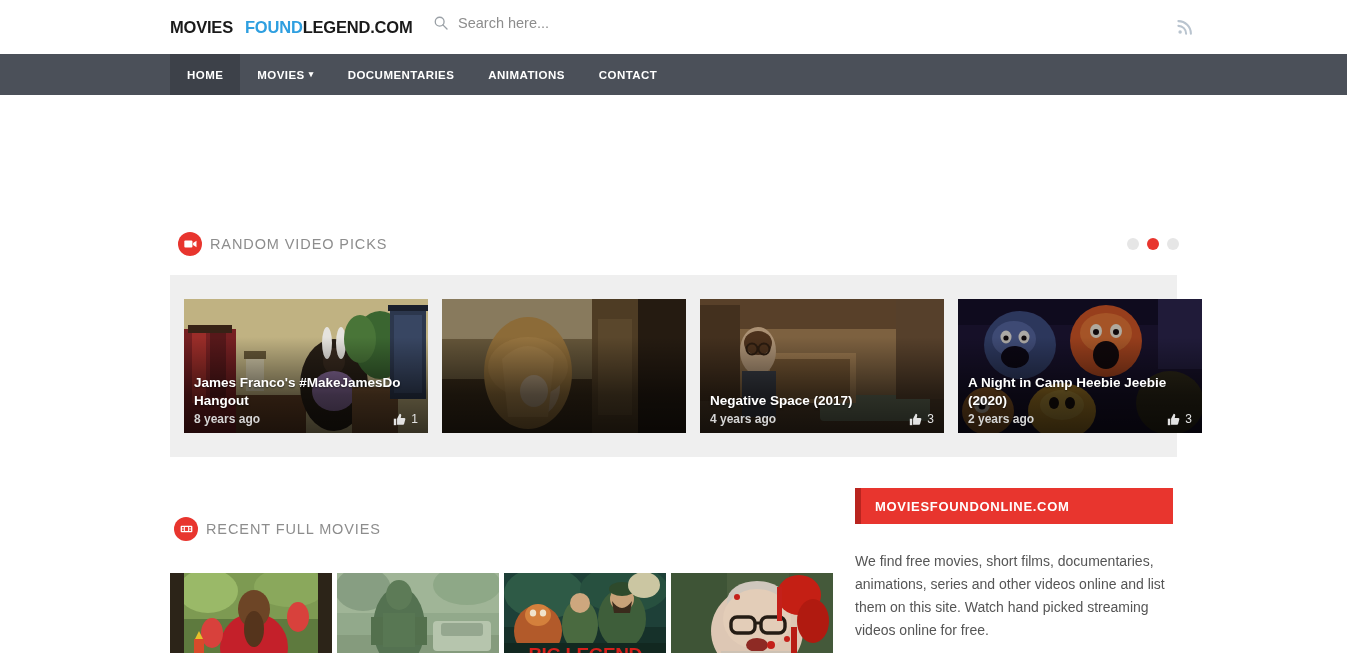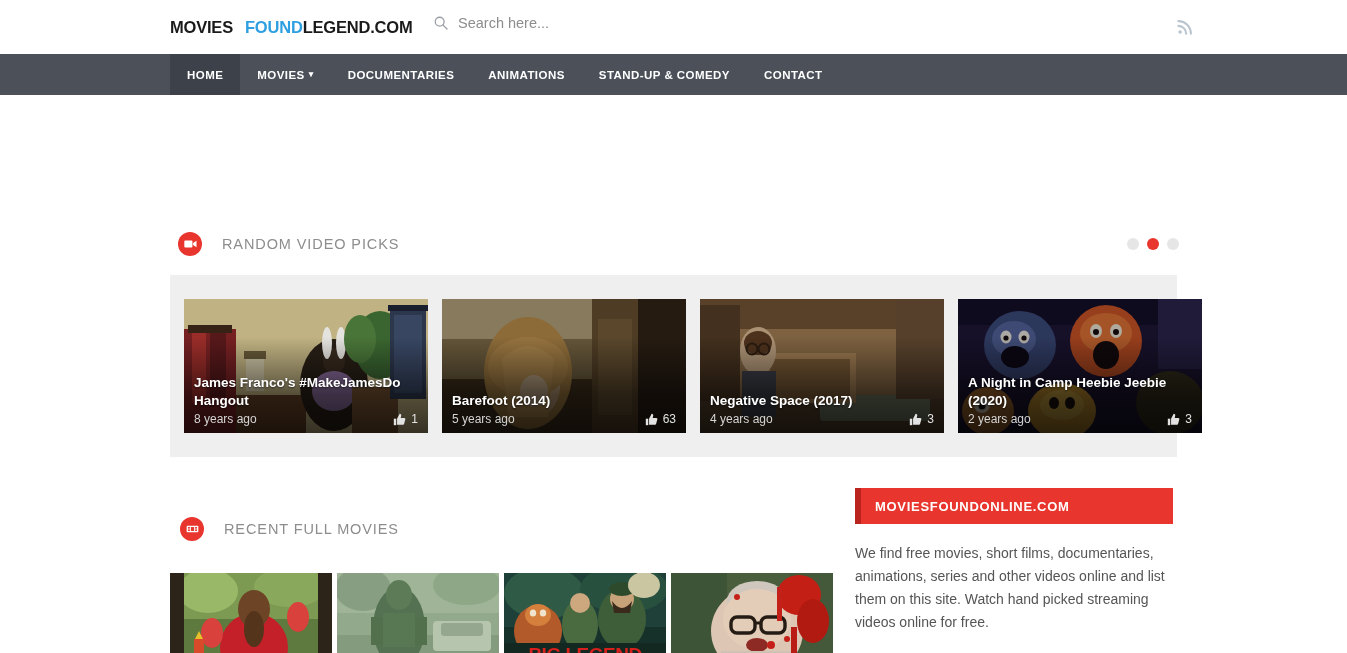--- a/index.html
+++ b/index.html
@@ -75,21 +75,21 @@
   }
   .nav-item.active { background: #3d4149; }
   .nav-caret { margin-left: 4px; font-size: 9px; line-height: 1; }
 
   
   .page { position: relative; }
 
   
   .section-head {
     position: absolute;
-    display: flex; align-items: center; gap: 20px;
+    display: flex; align-items: center; gap: 8px;
   }
   .sec-badge {
     width: 24px; height: 24px;
     border-radius: 50%;
     background: #e8352e;
     display: flex; align-items: center; justify-content: center;
     flex: 0 0 auto;
   }
   .sec-title {
     font-size: 14.5px;
@@ -134,21 +134,21 @@
   }
   .slide .title {
     color: #fff;
     font-size: 13.5px;
     font-weight: 700;
     line-height: 18px;
     text-shadow: 0 1px 2px rgba(0,0,0,.6);
     margin-bottom: 2px;
   }
   .slide .row { display: flex; align-items: flex-end; justify-content: space-between; }
-  .slide .age { color: #d4d4d4; font-size: 12px; }
+  .slide .age { color: #d4d4d4; font-size: 12px; font-weight: bold; }
   .likes { display: flex; align-items: center; gap: 5px; color: #e2e2e2; font-size: 12px; }
   .thumbup { width: 13px; height: 13px; display:block; }
 
   
   .grid {
     position: absolute;
     left: 170px; top: 478px;
     display: flex;
     gap: 5px;
   }
@@ -166,21 +166,21 @@
     padding-left: 20px;
     position: relative;
   }
   .widget-head::before {
     content: ""; position: absolute; left: 0; top: 0; bottom: 0; width: 6px;
     background: #b9241f;
   }
   .widget-head span {
     color: #fff; font-size: 13px; font-weight: 700; letter-spacing: 0.7px;
   }
-  .widget-body { padding-top: 18px; }
+  .widget-body { padding-top: 26px; }
   .widget-body p {
     font-size: 14px; line-height: 23px; color: #555;
   }
 </style>
 </head>
 <body>
 
 <div class="header">
   <div class="logo">
     <span>MOVIES</span><span class="blue">FOUND</span><span>LEGEND.COM</span>
@@ -208,23 +208,20 @@
     </a>
     <a class="nav-item" href="#">
       <span>MOVIES</span>
       <span class="nav-caret">▾</span>
     </a>
     <a class="nav-item" href="#">
       <span>DOCUMENTARIES</span>
     </a>
     <a class="nav-item" href="#">
       <span>ANIMATIONS</span>
-    </a>
-    <a class="nav-item" href="#">
-      <span>STAND-UP &amp; COMEDY</span>
     </a>
     <a class="nav-item" href="#">
       <span>CONTACT</span>
     </a>
   </div>
 </div>
 
 <div class="page">
 
   <div class="section-head" style="left:178px; top:137px;">
@@ -299,33 +296,20 @@
             <ellipse cx="86" cy="68" rx="40" ry="30" fill="#d8a85c"></ellipse>
             <path d="M60 60 q26 -26 52 0 l-6 58 h-40 z" fill="#e2b268"></path>
             <ellipse cx="92" cy="92" rx="14" ry="16" fill="#f0d4ae"></ellipse>
             <rect x="150" y="0" width="50" height="134" fill="#6b5434"></rect>
             <rect x="196" y="0" width="48" height="134" fill="#2c2116"></rect>
             <rect x="156" y="20" width="34" height="96" fill="#7d6440"></rect>
             <rect x="0" y="0" width="244" height="134" fill="#1a1208" opacity="0.35"></rect>
           </svg>
         </div>
         <div class="shade"></div>
-        <div class="meta">
-          <div class="title">Barefoot (2014)</div>
-          <div class="row">
-            <span class="age">5 years ago</span>
-            <span class="likes">
-              <svg class="thumbup" viewBox="0 0 16 16">
-                <path d="M1 7h3v8H1z" fill="#e2e2e2"></path>
-                <path d="M5 7.2 L8.2 1 c1.5 0 2.2 1 1.9 2.4 L9.5 6 H14 c1 0 1.5 .9 1.2 1.8 l-1.5 5.4 c-.2 .9 -.9 1.3 -1.8 1.3 H5 z" fill="#e2e2e2"></path>
-              </svg>
-              <span>63</span>
-            </span>
-          </div>
-        </div>
       </div>
 
       <div class="slide">
         <div class="thumb">
           <svg width="244" height="134" viewBox="0 0 244 134" preserveAspectRatio="none">
             <rect width="244" height="134" fill="#8a6a4a"></rect>
             <rect x="0" y="0" width="244" height="34" fill="#6e5236"></rect>
             <rect x="0" y="30" width="244" height="70" fill="#a48258"></rect>
             <rect x="0" y="98" width="244" height="36" fill="#5d4a34"></rect>
             <rect x="120" y="96" width="110" height="26" rx="4" fill="#7e9178"></rect>
@@ -400,21 +384,21 @@
               </svg>
               <span>3</span>
             </span>
           </div>
         </div>
       </div>
 
     </div>
   </div>
 
-  <div class="section-head" style="left:180px; top:422px;justify-content:space-between;">
+  <div class="section-head" style="left:174px; top:422px;justify-content:space-between;">
     <span class="sec-badge">
       <svg width="13" height="10" viewBox="0 0 20 14">
         <rect x="1" y="2" width="18" height="10" rx="1.4" fill="#fff"></rect>
         <rect x="3" y="4" width="3" height="2.4" fill="#e8352e"></rect>
         <rect x="3" y="7.6" width="3" height="2.4" fill="#e8352e"></rect>
         <rect x="14" y="4" width="3" height="2.4" fill="#e8352e"></rect>
         <rect x="14" y="7.6" width="3" height="2.4" fill="#e8352e"></rect>
         <rect x="7.5" y="4" width="5" height="6" fill="#e8352e"></rect>
       </svg>
     </span>

